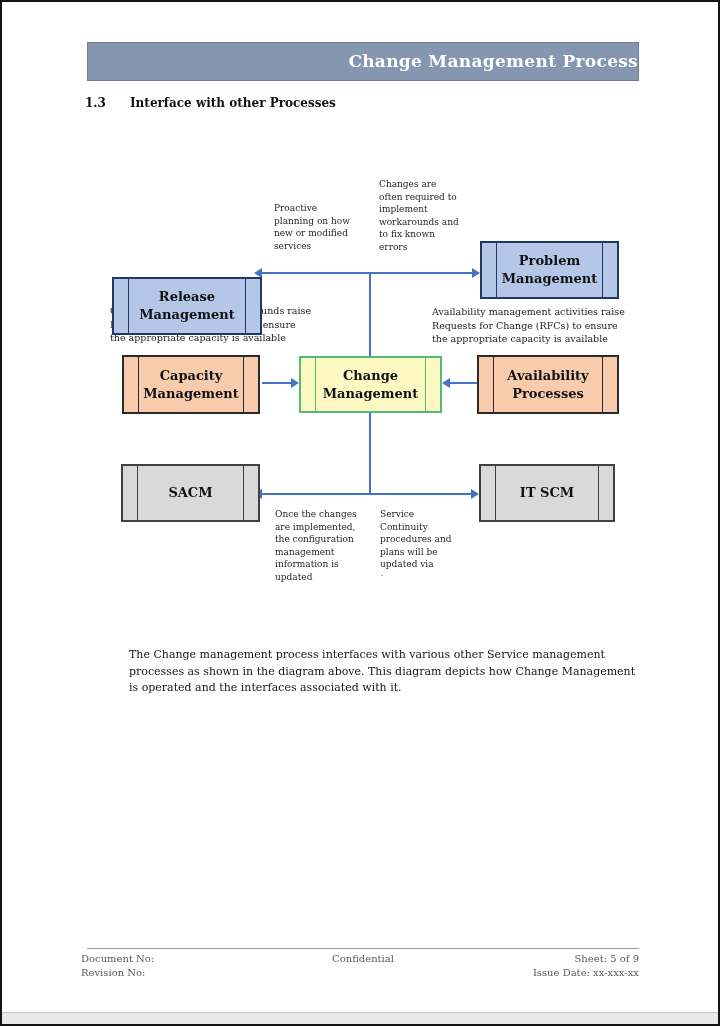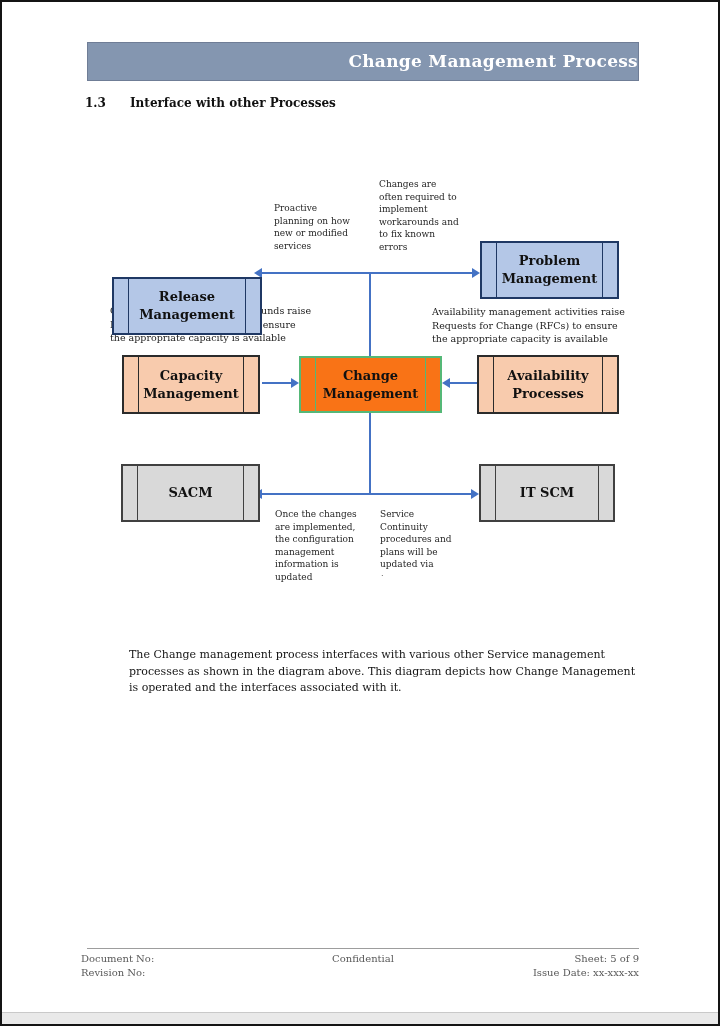--- a/index.html
+++ b/index.html
@@ -19,21 +19,21 @@
   .sec-title{ left:128px; }
 
   
   .pbox { position:absolute; display:flex; align-items:center; justify-content:center; }
   .pbox .lbl { font-weight:bold; font-size:13px; line-height:18px; text-align:center;
                color:#111; white-space:pre; }
   .pbox .vl { position:absolute; top:0; bottom:0; width:1px; }
   .pbox .vl.l { left:14px; } .pbox .vl.r { right:14px; }
   .box-blue  { background:#b4c7e7; border:2px solid #1f3864; } .box-blue  .vl { background:#1f3864; }
   .box-peach { background:#f8cbad; border:2px solid #2b2b2b; } .box-peach .vl { background:#2b2b2b; }
-  .box-green { background:#f97316; border:2px solid #55b877; } .box-green .vl { background:#55b877; }
+  .box-green { background:#fef9c3; border:2px solid #55b877; } .box-green .vl { background:#55b877; }
   .box-gray  { background:#d9d9d9; border:2px solid #404040; } .box-gray  .vl { background:#404040; }
 
   
   .hline { position:absolute; height:2px; background:#4472c4; }
   .vtrunk { position:absolute; width:2px; background:#4472c4; }
   .ah { position:absolute; width:0; height:0; border-top:5px solid transparent; border-bottom:5px solid transparent; }
   .ah.w { border-right:8px solid #4472c4; }  
   .ah.e { border-left:8px solid #4472c4; }   
 
   .note { position:absolute; font-size:9px; line-height:12.5px; color:#262626; white-space:pre; }

